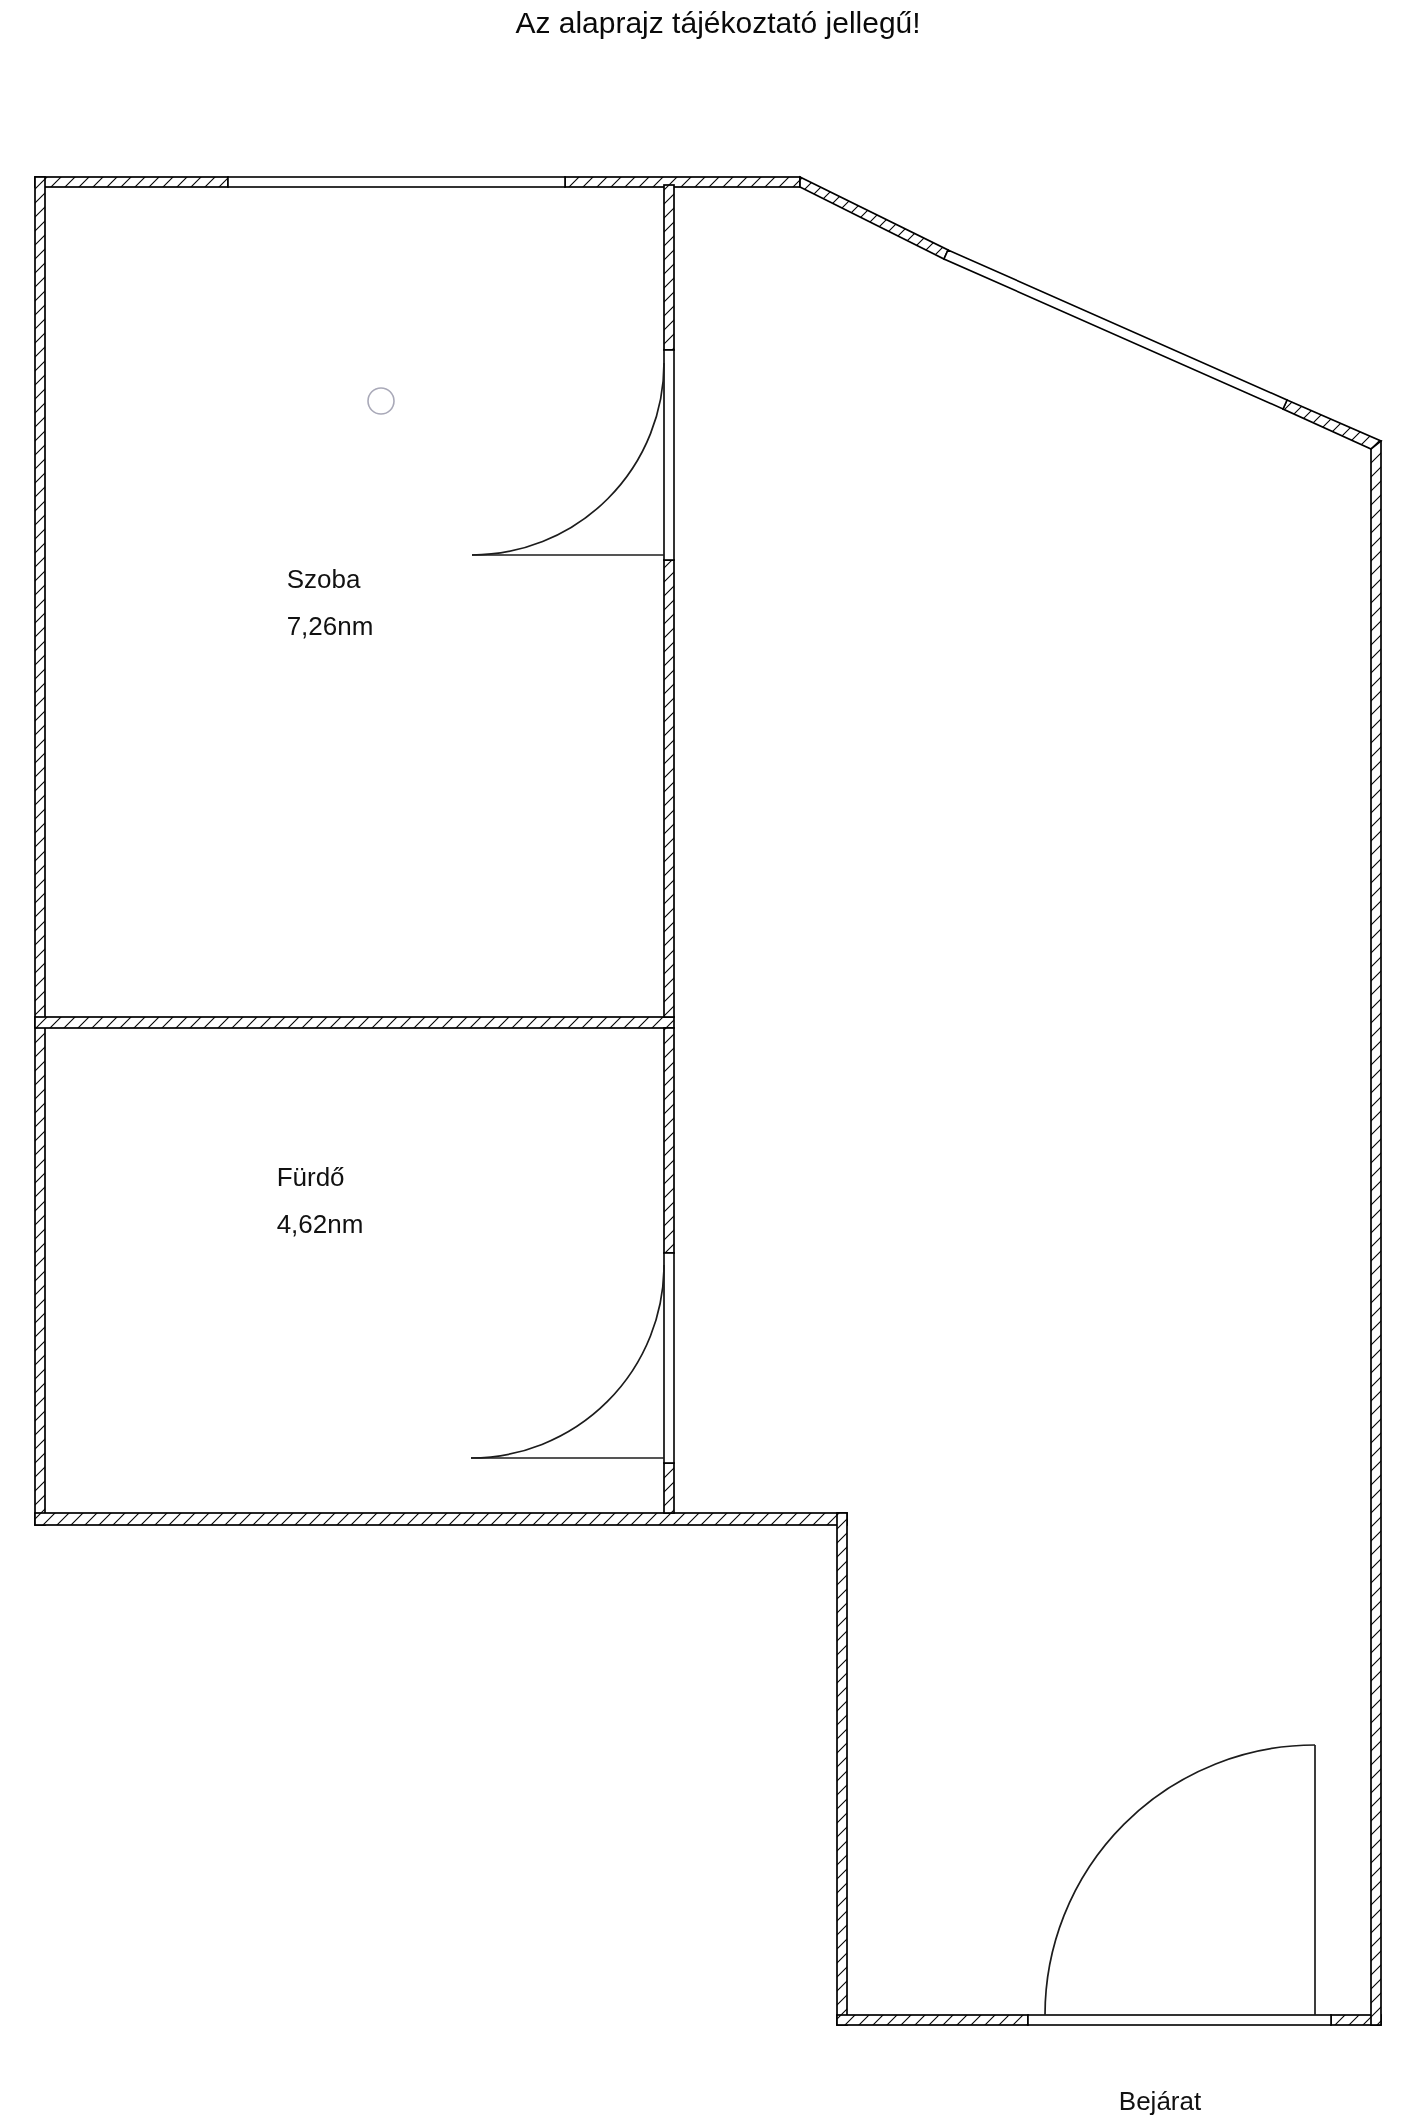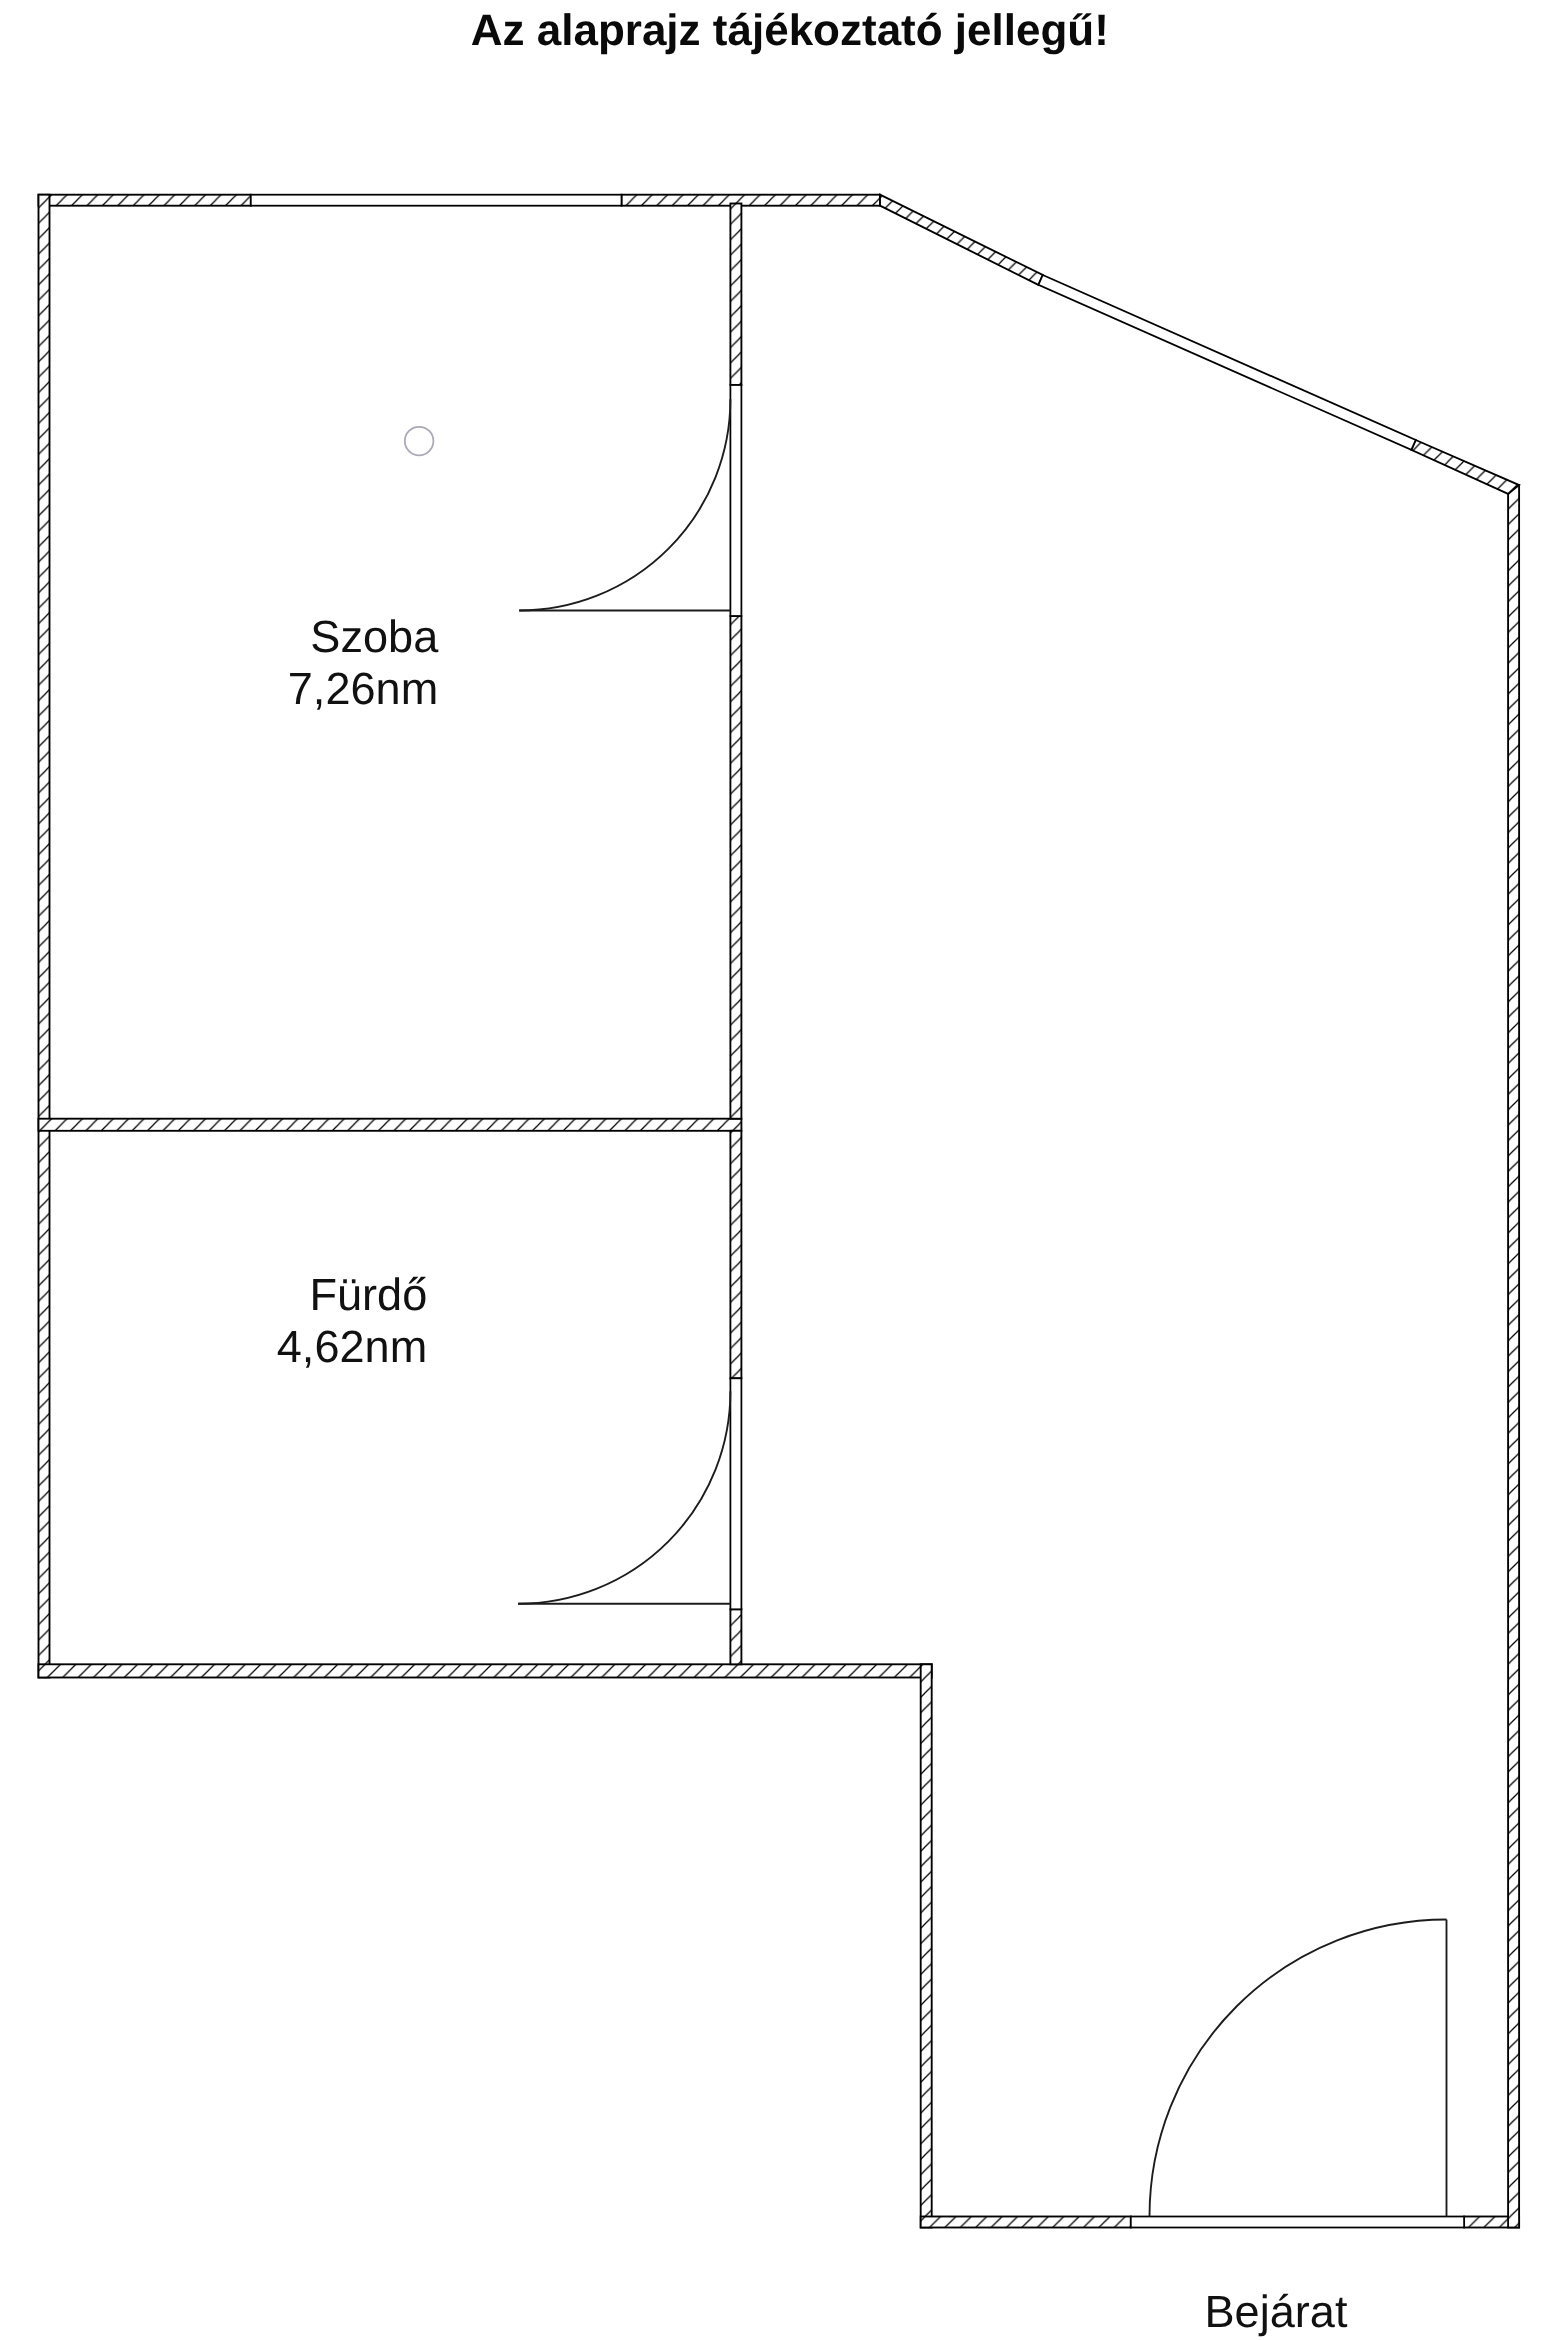--- a/index.html
+++ b/index.html
@@ -9,35 +9,35 @@
     height: 2127px;
     background: #ffffff;
     font-family: "Liberation Sans", sans-serif;
     color: #111111;
     overflow: hidden;
   }
   #plan-svg { position: absolute; left: 0; top: 0; }
   .label {
     position: absolute;
     transform: translateX(-50%);
-    text-align: right;
+    text-align: left;
     white-space: nowrap;
     color: #111111;
     line-height: 47px;
-    font-size: 41px;
+    font-size: 26px;
     font-weight: 400;
   }
   .label .line { display: block; }
   #title-label {
     position: absolute;
     transform: translateX(-50%);
     text-align: center;
     white-space: nowrap;
-    font-size: 40px;
-    font-weight: 700;
+    font-size: 30px;
+    font-weight: 400;
     color: #0a0a0a;
   }
 </style>
 </head>
 <body>
 
 <div id="stage">
 
   <svg id="plan-svg" width="1416" height="2127" viewBox="0 0 1416 2127">
     <defs>

